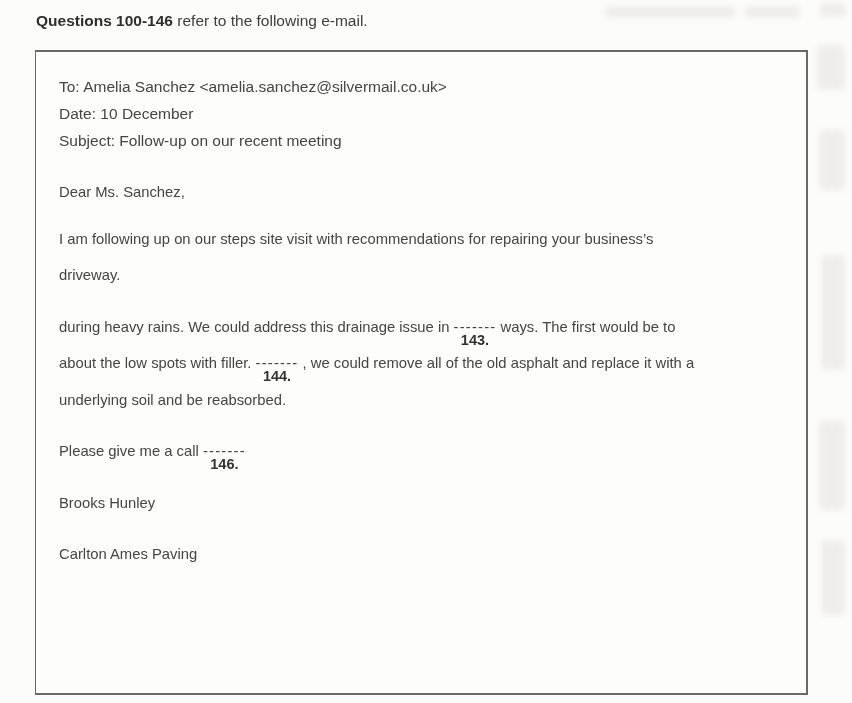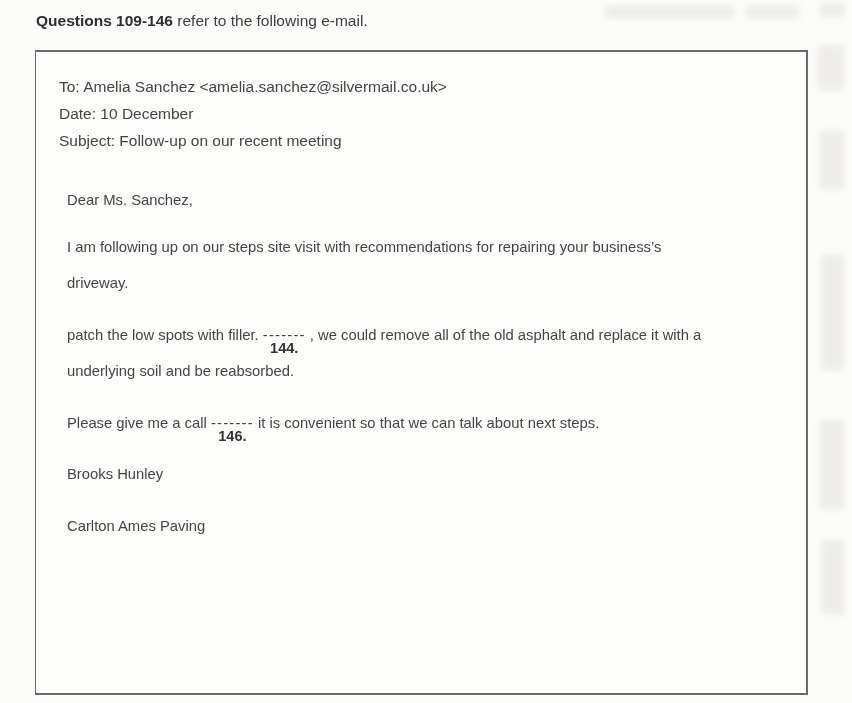--- a/index.html
+++ b/index.html
@@ -28,32 +28,32 @@
     box-sizing: border-box;
     border: 2px solid #6a6a6a;
     border-left-width: 1px;
     background: #fdfdfc;
     padding: 21px 38px 0 23px;
   }
 
   .header-block {
     font-size: 15.5px;
     line-height: 27px;
-    margin-bottom: 28px;
+    margin-bottom: 20px;
     color: #454545;
   }
   .header-line { white-space: nowrap; }
 
   .line {
     font-size: 14.8px;
     line-height: 36.5px;
     white-space: nowrap;
     color: #454545;
   }
-  .para { margin-bottom: 15px; margin-left: 8px; }
+  .para { margin-bottom: 15px; }
   .greeting-block { margin-bottom: 10px; }
 
   .blank {
     position: relative;
     display: inline-block;
     line-height: normal;
     vertical-align: baseline;
   }
   .dashes { letter-spacing: 1.2px; }
   .qnum {
@@ -95,47 +95,48 @@
 <div class="art a3"></div>
 <div class="art a4"></div>
 <div class="art a5"></div>
 <div class="art a6"></div>
 <div class="art a7"></div>
 <div class="art a8"></div>
 <div class="art a9"></div>
 <div class="art a10"></div>
 
 <div class="page-title">
-  <span class="bold-range">Questions 109-146</span><span> refer to the following e-mail.</span>
+  <span class="bold-range">Questions 100-146</span><span> refer to the following e-mail.</span>
 </div>
 
 <div class="email-box">
 
   <div class="header-block">
     <div class="header-line">To: Amelia Sanchez &lt;amelia.sanchez@silvermail.co.uk&gt;</div>
     <div class="header-line">Date: 10 December</div>
     <div class="header-line">Subject: Follow-up on our recent meeting</div>
   </div>
 
   <div class="para greeting-block">
     <div class="line">Dear Ms. Sanchez,</div>
   </div>
 
   <div class="para">
     <div class="line">I am following up on our steps site visit with recommendations for repairing your business’s</div>
     <div class="line">driveway.</div>
   </div>
 
   <div class="para">
-    <div class="line"><span>patch the low spots with filler. </span><span class="blank"><span class="dashes">-------</span><span class="qnum">144.</span></span><span> , we could remove all of the old asphalt and replace it with a</span></div>
+    <div class="line"><span>during heavy rains. We could address this drainage issue in </span><span class="blank"><span class="dashes">-------</span><span class="qnum">143.</span></span><span> ways. The first would be to</span></div>
+    <div class="line"><span>about the low spots with filler. </span><span class="blank"><span class="dashes">-------</span><span class="qnum">144.</span></span><span> , we could remove all of the old asphalt and replace it with a</span></div>
     <div class="line">underlying soil and be reabsorbed.</div>
   </div>
 
   <div class="para">
-    <div class="line"><span>Please give me a call </span><span class="blank"><span class="dashes">-------</span><span class="qnum">146.</span></span><span> it is convenient so that we can talk about next steps.</span></div>
+    <div class="line"><span>Please give me a call </span><span class="blank"><span class="dashes">-------</span><span class="qnum">146.</span></span></div>
   </div>
 
   <div class="para">
     <div class="line">Brooks Hunley</div>
   </div>
 
   <div class="para">
     <div class="line">Carlton Ames Paving</div>
   </div>
 

